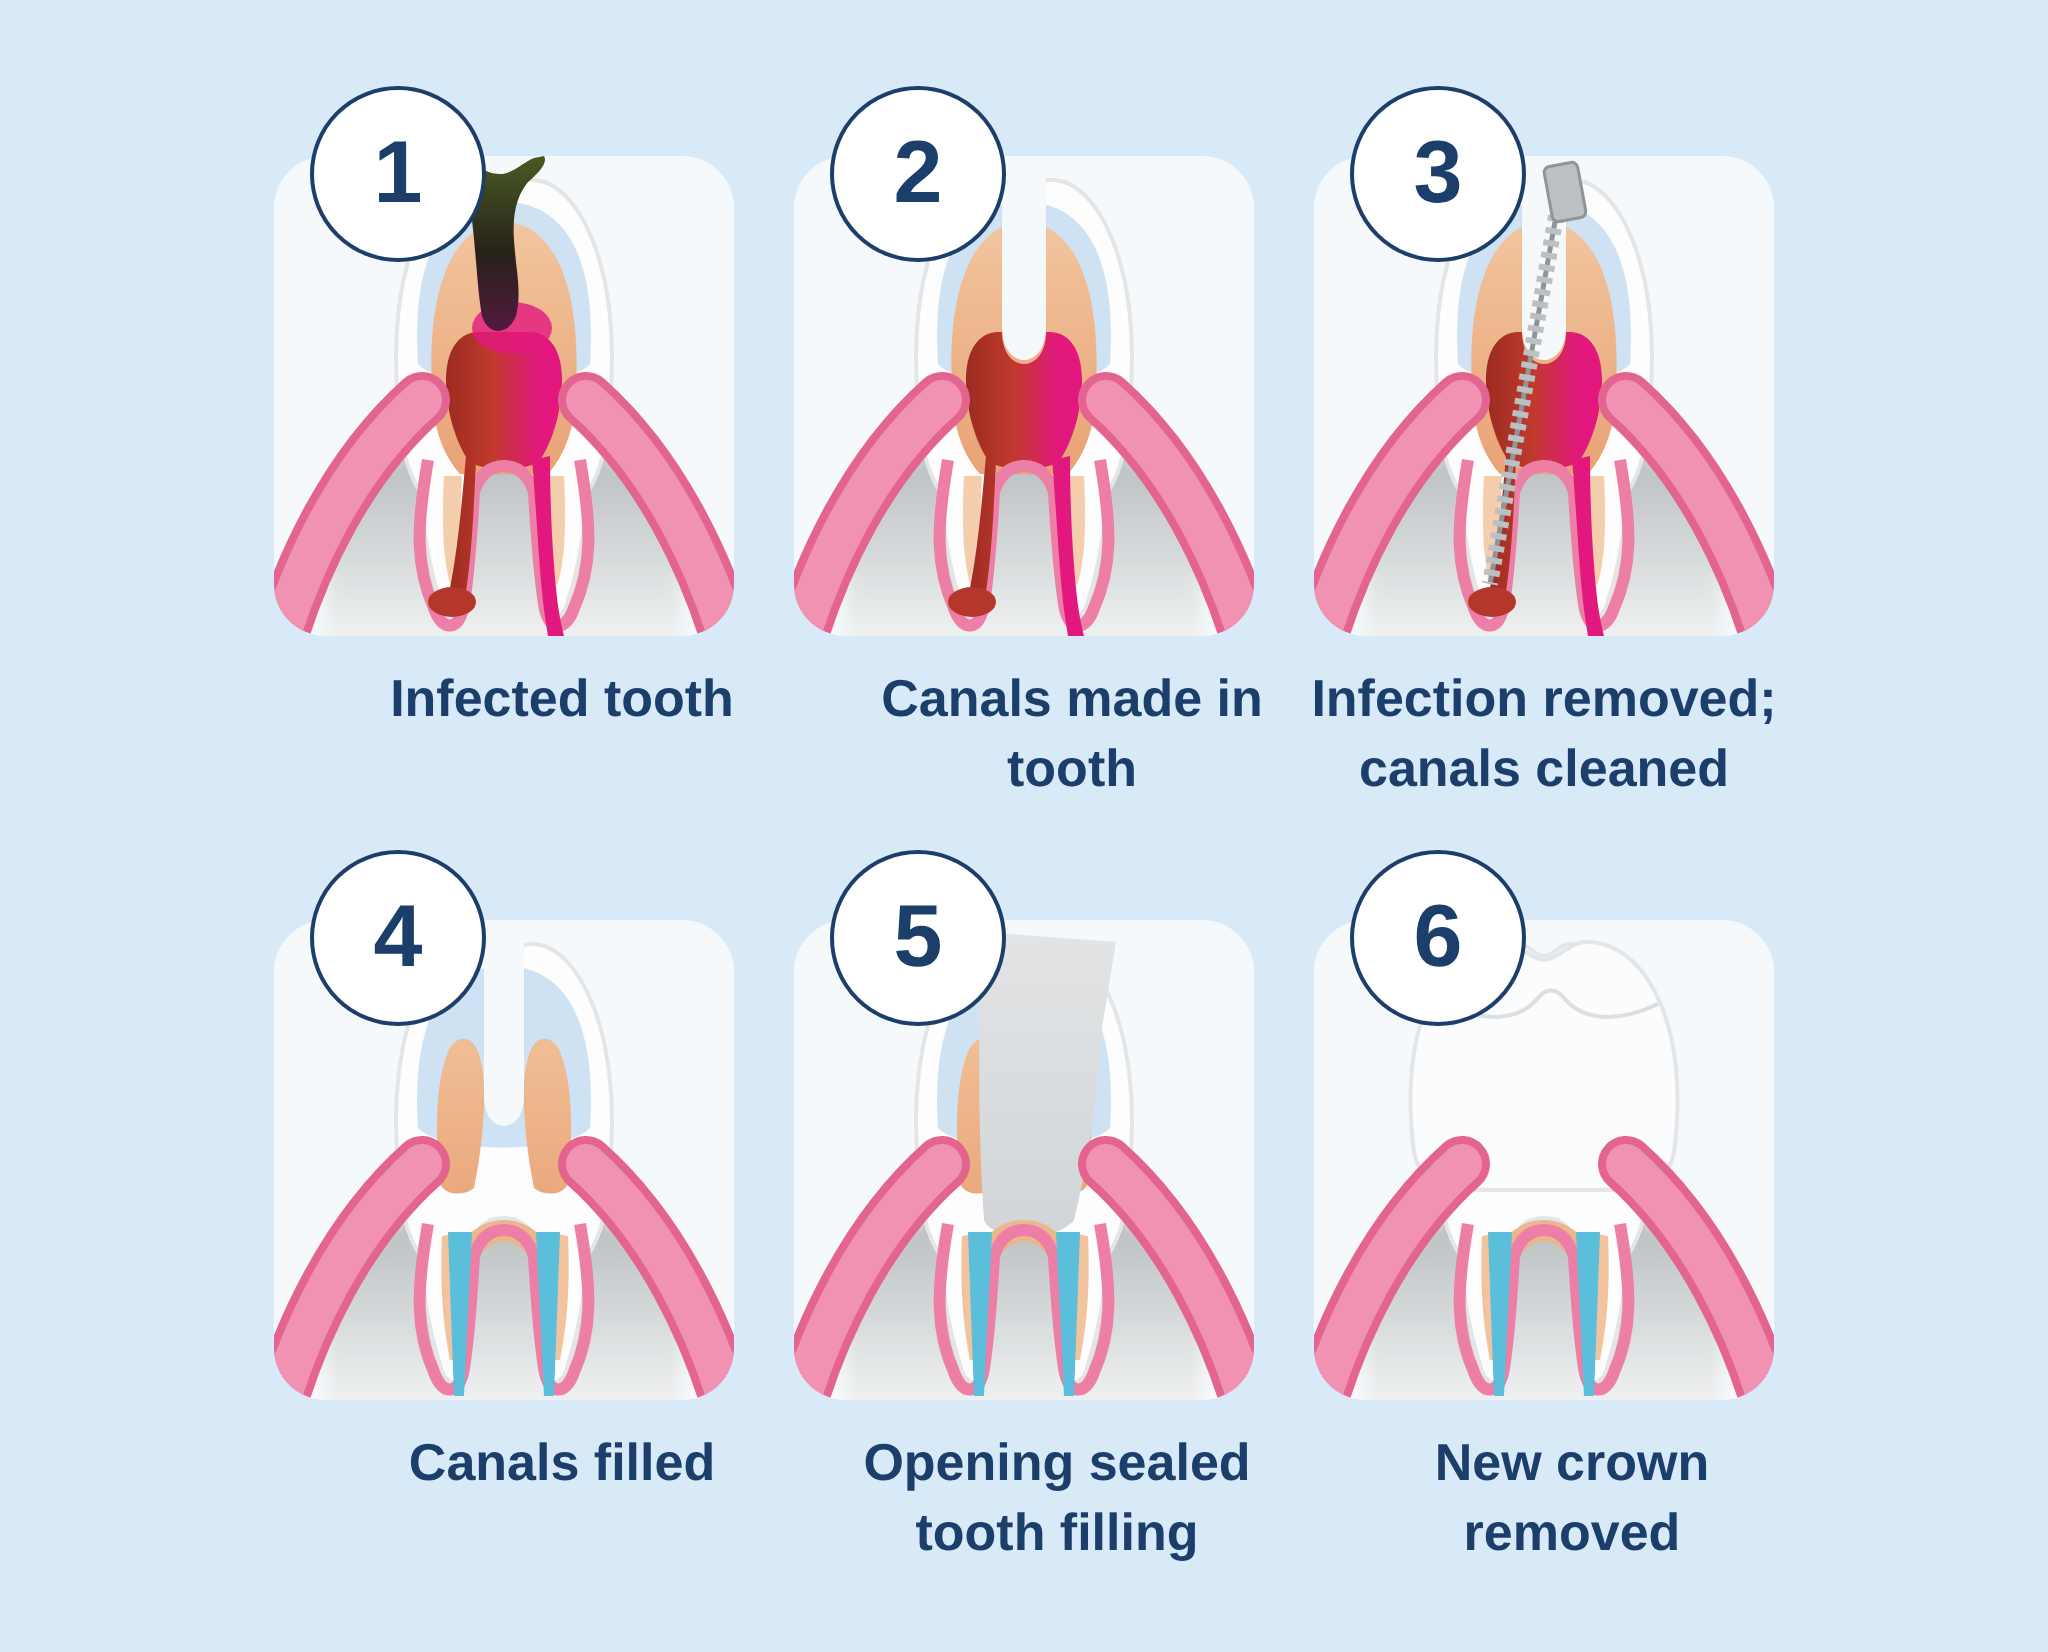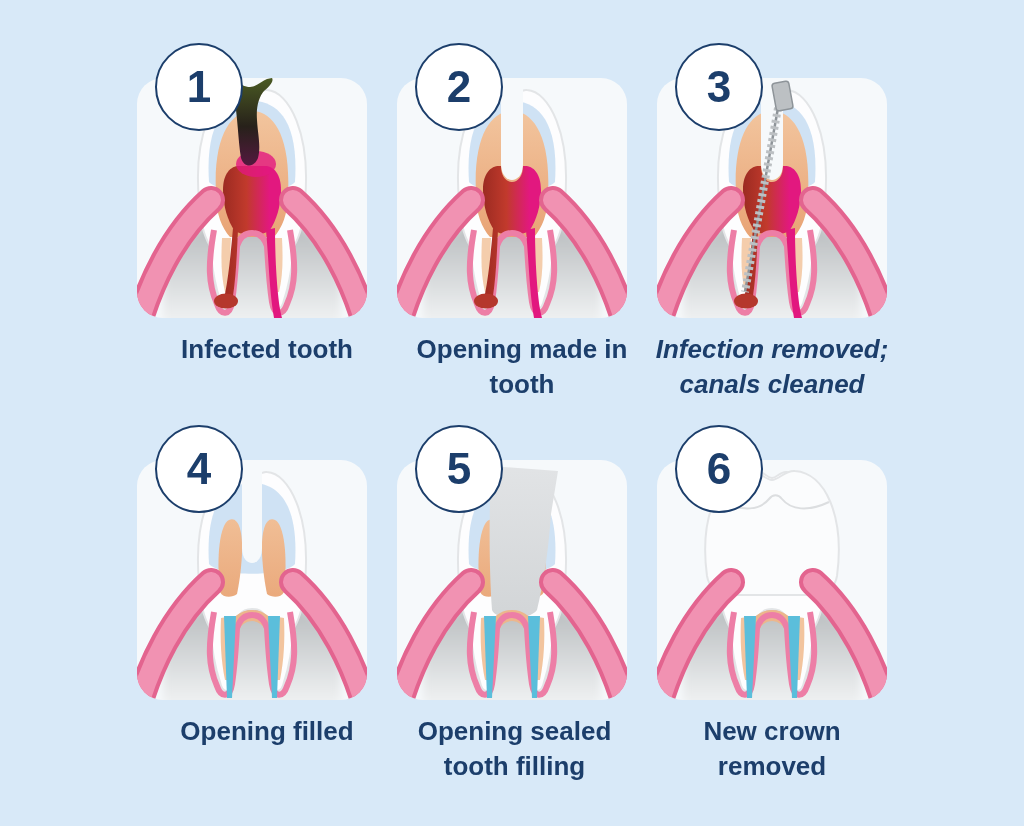--- a/index.html
+++ b/index.html
@@ -38,24 +38,24 @@
     font-size:44px;font-weight:700;color:#1c3e6b;
     z-index:3;
   }
   .caption{
     margin:14px auto 0 auto;
     text-align:center;
     font-size:26px;font-weight:700;
     line-height:35px;
     color:#1c3e6b;
     width:260px;
-    position:relative;left:0px;
+    position:relative;left:14px;
   }
   .cell-2 .caption{width:250px;}
-  .cell-3 .caption{width:262px;left:-16px;font-style:italic;}
+  .cell-3 .caption{width:262px;left:-16px;}
   .cell-5 .caption{width:235px;}
   .cell-6 .caption{width:170px;}
 </style>
 </head>
 <body>
 
 <div class="stage">
   <div class="grid">
 
     <div class="cell cell-1">
@@ -159,21 +159,21 @@
             <ellipse cx="89" cy="223" rx="12" ry="7.5" fill="#b5372c"></ellipse>
             <path d="M-2,258 C12,204 38,154 74,122" stroke="#e3648f" stroke-width="28" stroke-linecap="round" fill="none"></path>
             <path d="M-2,258 C12,204 38,154 74,122" stroke="#f192b2" stroke-width="20" stroke-linecap="round" fill="none"></path>
             <path d="M232,258 C218,204 192,154 156,122" stroke="#e3648f" stroke-width="28" stroke-linecap="round" fill="none"></path>
             <path d="M232,258 C218,204 192,154 156,122" stroke="#f192b2" stroke-width="20" stroke-linecap="round" fill="none"></path>
           </svg>
         </div>
       <div class="badge">
         <span>2</span>
       </div>
-      <div class="caption">Opening made in tooth</div>
+      <div class="caption">Canals made in tooth</div>
     </div>
 
     <div class="cell cell-3">
       <div class="panel">
           <svg width="230" height="240" viewBox="0 0 230 240">
             <defs>
     <linearGradient id="s2sh" x1="0" y1="138" x2="0" y2="240" gradientUnits="userSpaceOnUse">
       <stop offset="0" stop-color="#b4b8ba"></stop>
                 <stop offset="1" stop-color="#eef0f1"></stop>
               </linearGradient>
@@ -272,21 +272,21 @@
             <path d="M131,156 L143,156 L140,238 L135,238 Z" fill="#5bbedb"></path>
             <path d="M-2,258 C12,204 38,154 74,122" stroke="#e3648f" stroke-width="28" stroke-linecap="round" fill="none"></path>
             <path d="M-2,258 C12,204 38,154 74,122" stroke="#f192b2" stroke-width="20" stroke-linecap="round" fill="none"></path>
             <path d="M232,258 C218,204 192,154 156,122" stroke="#e3648f" stroke-width="28" stroke-linecap="round" fill="none"></path>
             <path d="M232,258 C218,204 192,154 156,122" stroke="#f192b2" stroke-width="20" stroke-linecap="round" fill="none"></path>
           </svg>
         </div>
       <div class="badge">
         <span>4</span>
       </div>
-      <div class="caption">Opening filled</div>
+      <div class="caption">Canals filled</div>
     </div>
 
     <div class="cell cell-5">
       <div class="panel">
           <svg width="230" height="240" viewBox="0 0 230 240">
             <defs>
     <linearGradient id="s4sh" x1="0" y1="138" x2="0" y2="240" gradientUnits="userSpaceOnUse">
       <stop offset="0" stop-color="#b4b8ba"></stop>
                 <stop offset="1" stop-color="#eef0f1"></stop>
               </linearGradient>

